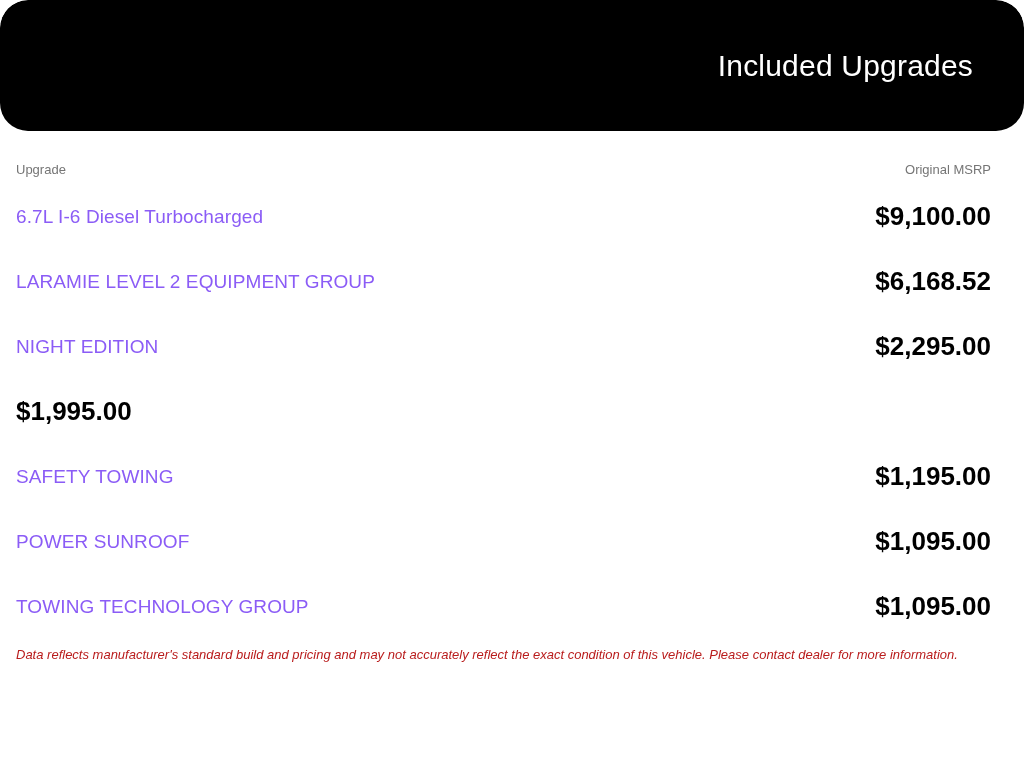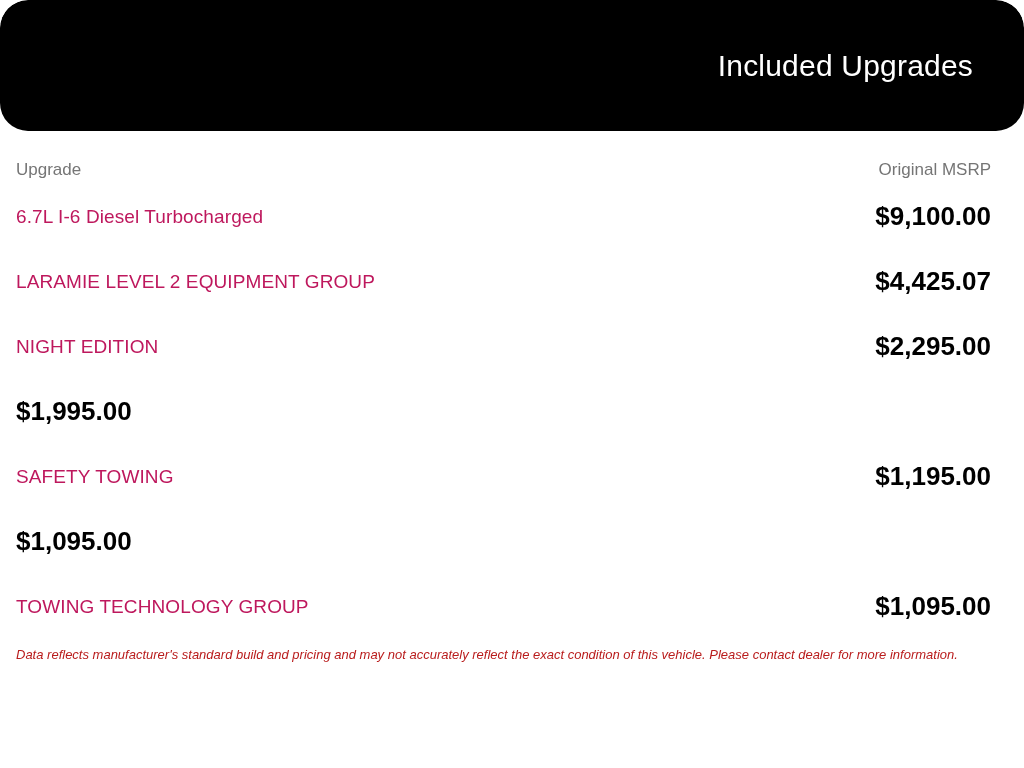--- a/index.html
+++ b/index.html
@@ -30,34 +30,34 @@
   .content {
     padding-left: 16px;
     padding-right: 33px;
   }
   .thead {
     margin-top: 30px;
     margin-bottom: 5px;
     display: flex;
     justify-content: space-between;
     align-items: flex-start;
-    font-size: 17px;
+    font-size: 13px;
     line-height: 18px;
     color: #757575;
   }
   .rows { display: block; }
   .row {
     height: 65px;
     display: flex;
     justify-content: space-between;
     align-items: center;
   }
   .row-label {
     font-size: 19px;
-    color: #be185d;
+    color: #8b5cf6;
     letter-spacing: 0.1px;
     white-space: nowrap;
   }
   .row-price {
     font-size: 26px;
     font-weight: 700;
     color: #000000;
     white-space: nowrap;
   }
   .disclaimer {
@@ -82,38 +82,39 @@
   </div>
 
   <div class="rows" id="rows">
   <div class="row">
     <span class="row-label">6.7L I-6 Diesel Turbocharged</span>
     <span class="row-price">$9,100.00</span>
   </div>
 
   <div class="row">
     <span class="row-label">LARAMIE LEVEL 2 EQUIPMENT GROUP</span>
-    <span class="row-price">$4,425.07</span>
+    <span class="row-price">$6,168.52</span>
   </div>
 
   <div class="row">
     <span class="row-label">NIGHT EDITION</span>
     <span class="row-price">$2,295.00</span>
   </div>
 
   <div class="row">
     <span class="row-price">$1,995.00</span>
   </div>
 
   <div class="row">
     <span class="row-label">SAFETY TOWING</span>
     <span class="row-price">$1,195.00</span>
   </div>
 
   <div class="row">
+    <span class="row-label">POWER SUNROOF</span>
     <span class="row-price">$1,095.00</span>
   </div>
 
   <div class="row">
     <span class="row-label">TOWING TECHNOLOGY GROUP</span>
     <span class="row-price">$1,095.00</span>
   </div>
 
 </div>
 

